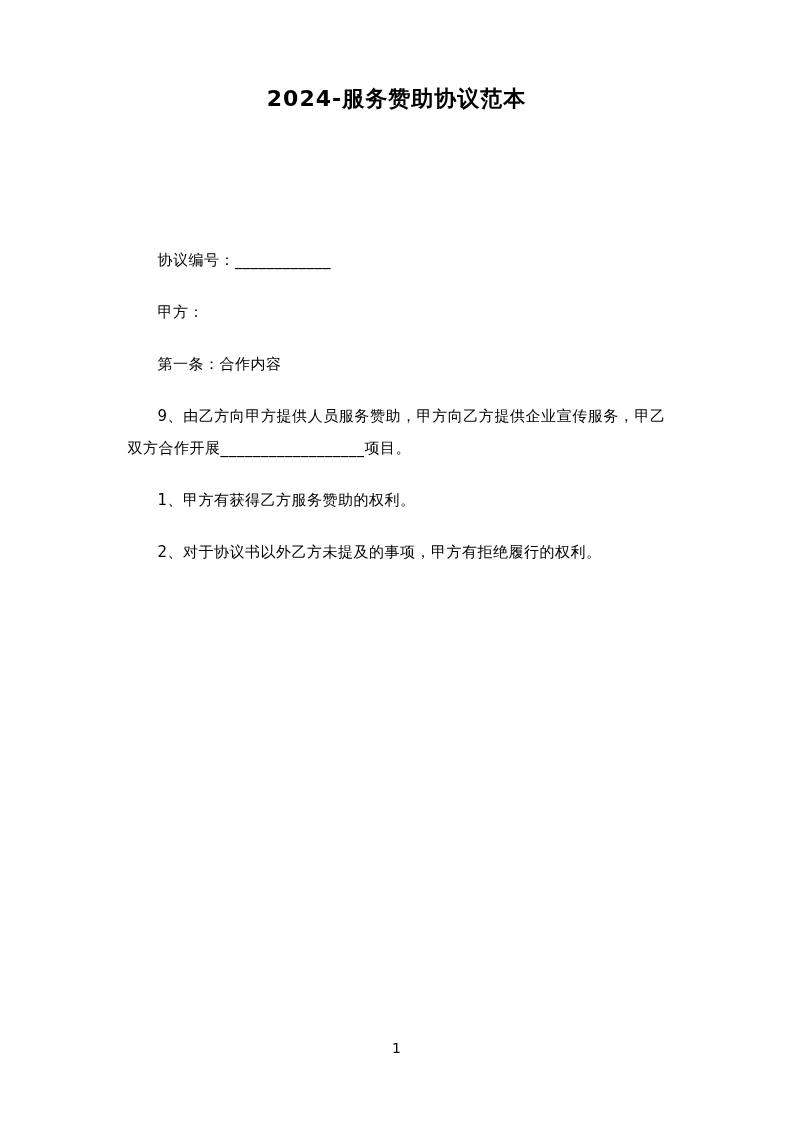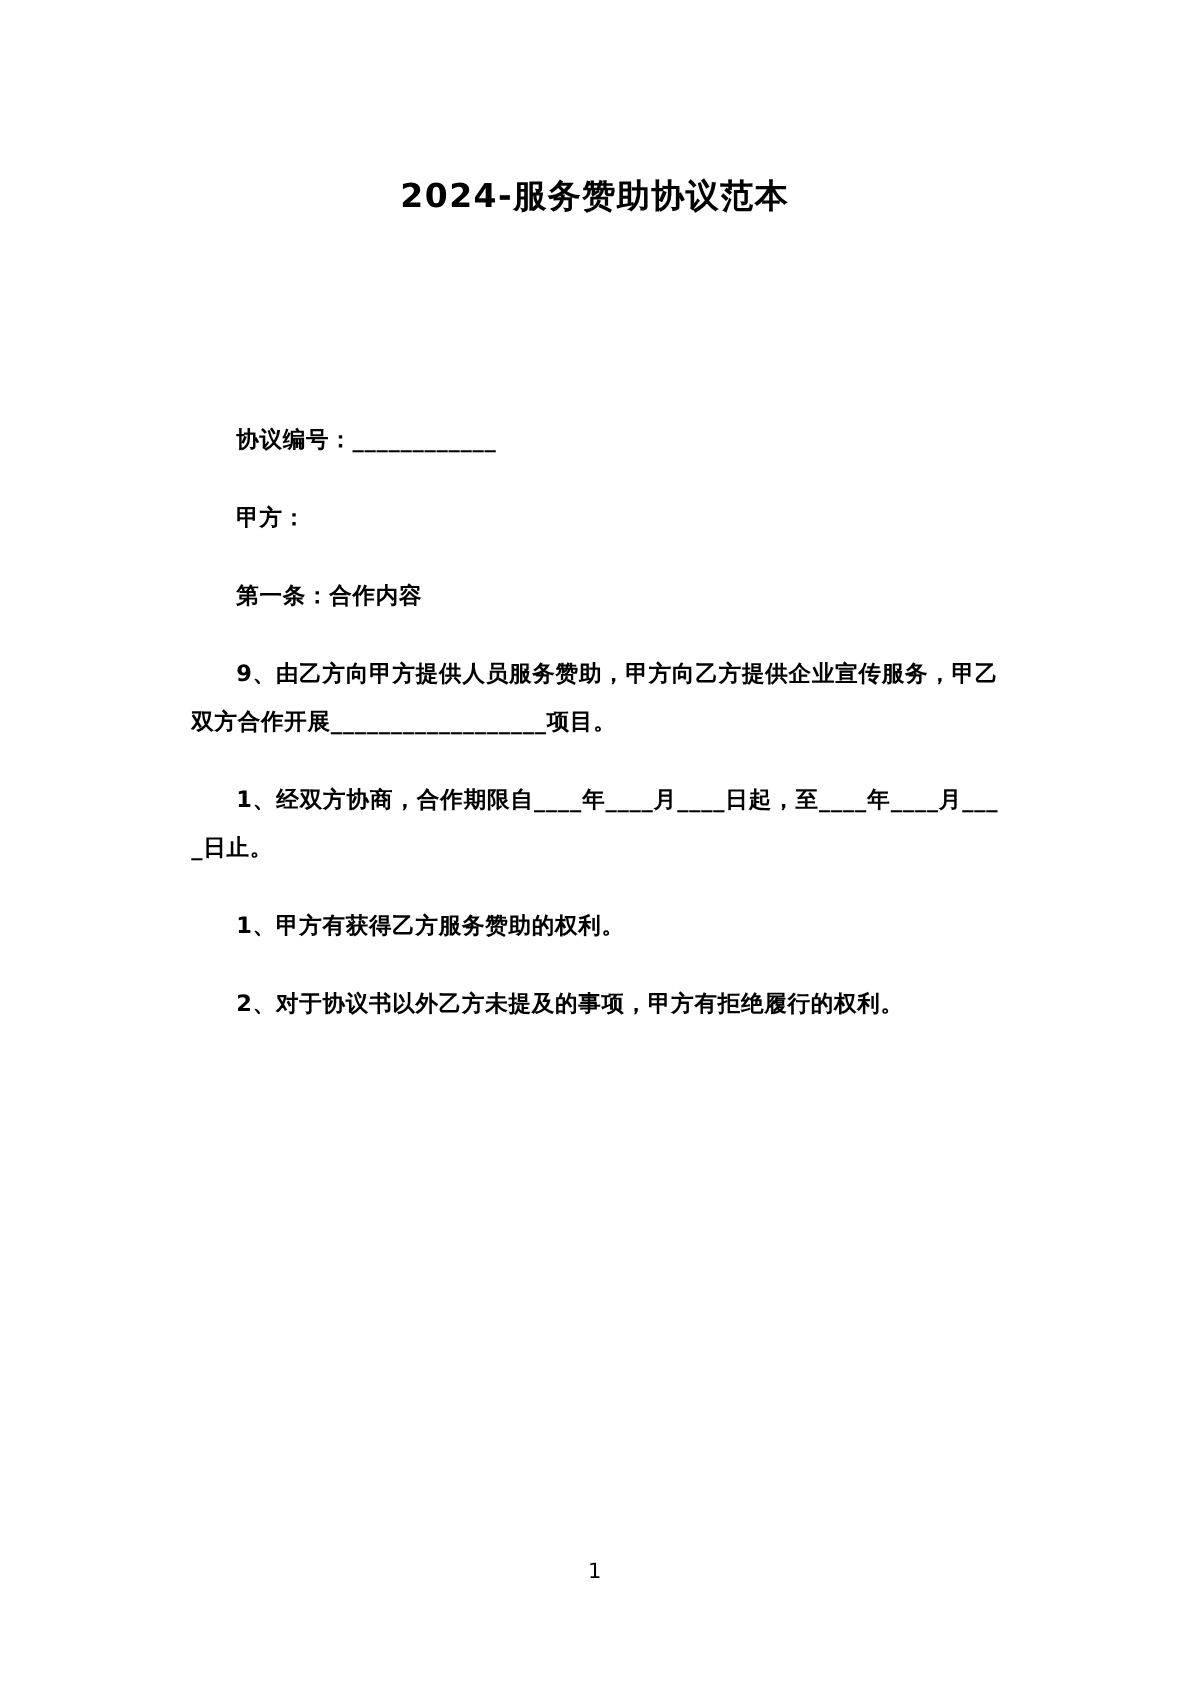--- a/index.html
+++ b/index.html
@@ -10,33 +10,33 @@
   .page {
     position: relative;
     width: 730px;
     height: 1122px;
     margin: 0 auto;
     background: #ffffff;
     overflow: hidden;
     font-family: "DejaVu Sans", "Liberation Sans", sans-serif;
     color: #000000;
     box-sizing: border-box;
-    padding: 117px 96px 0 96px;
+    padding: 84px 96px 0 96px;
   }
   .doc-title {
     font-size: 22px;
     font-weight: bold;
     text-align: center;
     line-height: 30px;
     margin: 0 0 130px 0;
     letter-spacing: 1px;
   }
   .para {
     font-size: 15px;
-    font-weight: bold;
+    font-weight: normal;
     line-height: 32px;
     margin: 0 0 20px 0;
     text-align: justify;
     text-indent: 2em;
     letter-spacing: 0.5px;
     word-break: break-all;
   }
   .para.heading {
     text-align: left;
   }
@@ -62,21 +62,20 @@
 
   <p class="para">甲方：</p>
 
 
 
   <p class="para heading">第一条：合作内容</p>
 
   <p class="para">9、由乙方向甲方提供人员服务赞助，甲方向乙方提供企业宣传服务，甲乙双方合作开展__________________项目。</p>
 
 
-  <p class="para">1、经双方协商，合作期限自____年____月____日起，至____年____月____日止。</p>
 
 
 
   <p class="para">1、甲方有获得乙方服务赞助的权利。</p>
 
   <p class="para">2、对于协议书以外乙方未提及的事项，甲方有拒绝履行的权利。</p>
 
   <div class="page-footer">1</div>
 
 </div>

